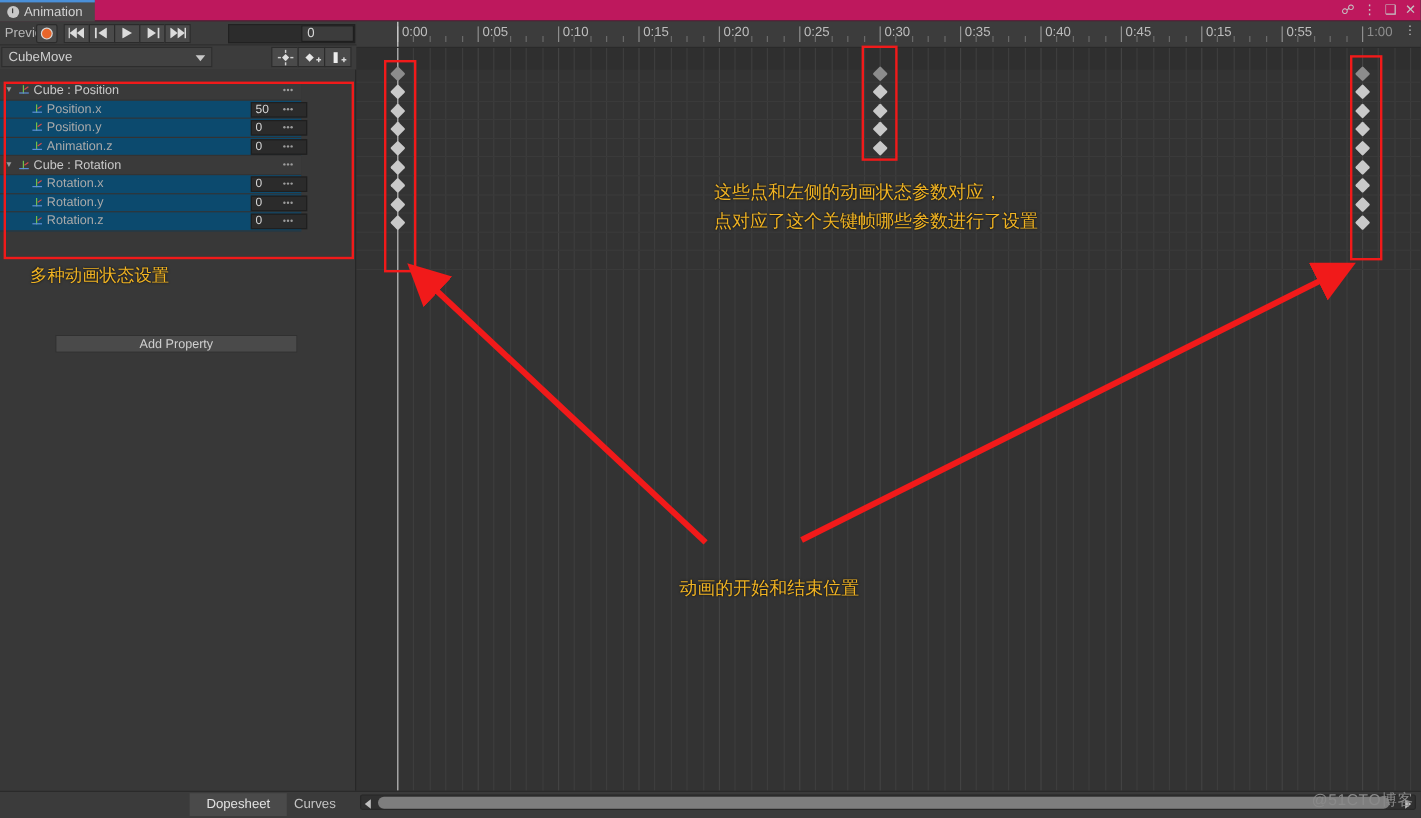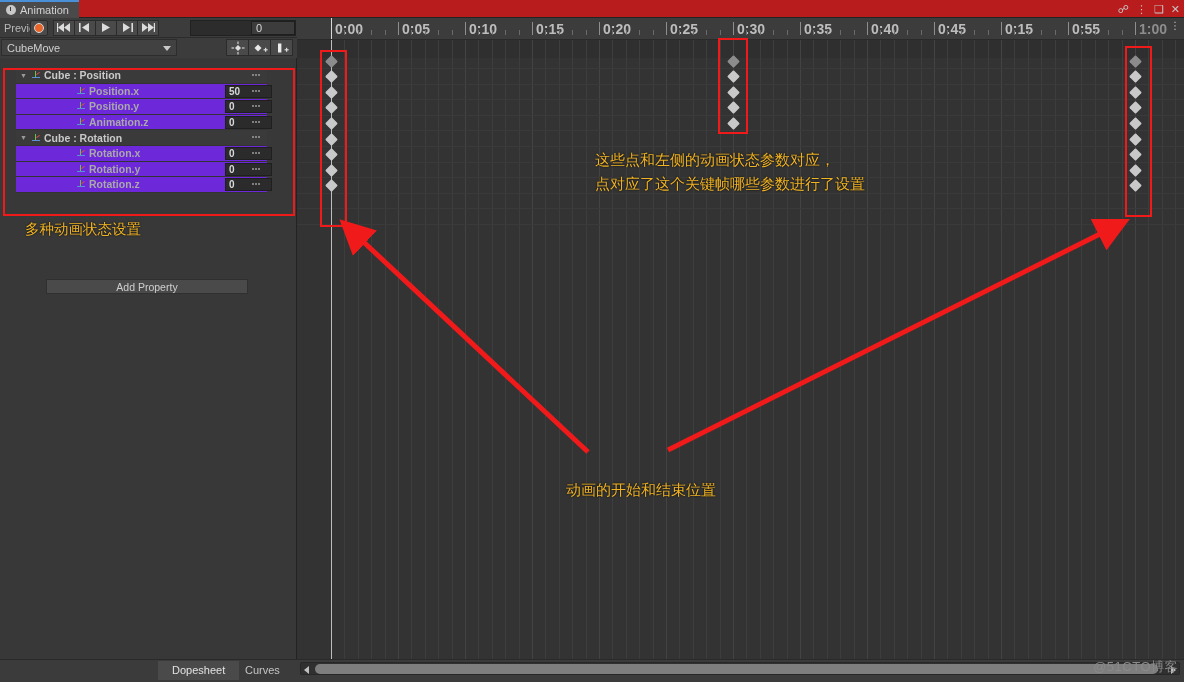--- a/index.html
+++ b/index.html
@@ -12,21 +12,21 @@
   }
   #app {
     position: relative;
     width: 1184px; height: 682px;
     background: #393939;
   }
 
   
   .tabbar {
     position: absolute; left: 0; top: 0; width: 1184px; height: 18px;
-    background: #b91c1c;
+    background: #be185d;
     border-bottom: 1px solid #232323;
   }
   .tab-anim {
     position: absolute; left: 0; top: 0; height: 18px;
     padding: 0 10px 0 6px;
     display: flex; align-items: center; gap: 4px;
     background: #4a4a4a;
     border-top: 2px solid #4a90d9;
     color: #d2d2d2; font-size: 11px;
     line-height: 16px;
@@ -85,27 +85,27 @@
     width: 23px; height: 17px; background: #4a4a4a; border: 1px solid #2b2b2b;
     margin-left: -1px; display: flex; align-items: center; justify-content: center;
     color: #e0e0e0; font-size: 10px; position: relative;
   }
 
   
   .leftpanel {
     position: absolute; left: 0; top: 58px; width: 297px; height: 601px;
     background: #383838; border-right: 1px solid #232323;
   }
-  .prop-list { position: absolute; left: 16px; top: 10px; width: 251px; font-weight: bold; }
+  .prop-list { position: absolute; left: 0; top: 10px; width: 251px; }
   .prow {
     position: relative; height: 15.6px; display: flex; align-items: center;
     border-bottom: 1px solid #333;
   }
   .prow.grp { background: #3a3a3a; }
-  .prow.child { background: #6d28d9; padding-left: 34px; }
+  .prow.child { background: #0c4a6e; }
   .foldarrow { width: 11px; margin-left: 4px; color: #9a9a9a; font-size: 7px; line-height: 1; }
   .animico {
     width: 11px; height: 10px; margin-right: 2px; position: relative; display: inline-block;
   }
   .animico::before { content: ""; position: absolute; left: 4px; top: 1px; width: 1px; height: 7px; background: #6fbf4b; }
   .animico::after  { content: ""; position: absolute; left: 1px; top: 7px; width: 8px; height: 1px; background: #5b8fd6; }
   .animico i { position: absolute; left: 5px; top: 3px; width: 4px; height: 1px; background: #d64b4b; display: block; transform: rotate(-35deg); }
   .pname { color: #b9b9b9; font-size: 10.5px; white-space: nowrap; }
   .prow.grp .pname { color: #c9c9c9; }
   .prow.child .pname { color: #a9a9a9; }
@@ -132,21 +132,21 @@
   }
   .anno.big { font-size: 15px; }
 
   
   .timeruler {
     position: absolute; left: 297px; top: 18px; width: 887px; height: 22px;
     background: #3c3c3c; border-bottom: 1px solid #2a2a2a; overflow: hidden;
   }
   .tick { position: absolute; top: 4px; width: 1px; height: 13px; background: #8e8e8e; }
   .tick.minor { top: 12px; height: 5px; background: #6a6a6a; }
-  .tlabel { position: absolute; top: 3px; color: #bdbdbd; font-size: 14px; font-weight: bold; }
+  .tlabel { position: absolute; top: 3px; color: #bdbdbd; font-size: 11px; }
   .tlabel.dim { color: #8d8d8d; }
   .ruler-kebab { position: absolute; right: 4px; top: 4px; color: #c0c0c0; font-size: 10px; line-height: 8px; }
 
   .dope {
     position: absolute; left: 297px; top: 40px; width: 887px; height: 619px;
     background: #333333; overflow: hidden;
   }
   .dope-head { position: absolute; left: 0; top: 0; width: 887px; height: 18px; background: #2f2f2f; }
   .vline { position: absolute; top: 0; width: 1px; height: 619px; background: #3d3d3d; }
   .vline.major { background: #434343; }

